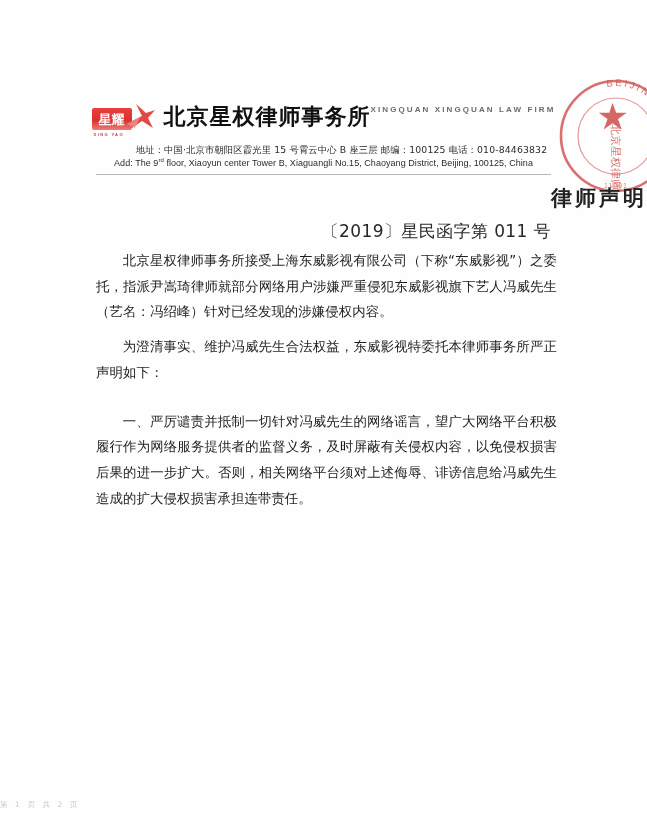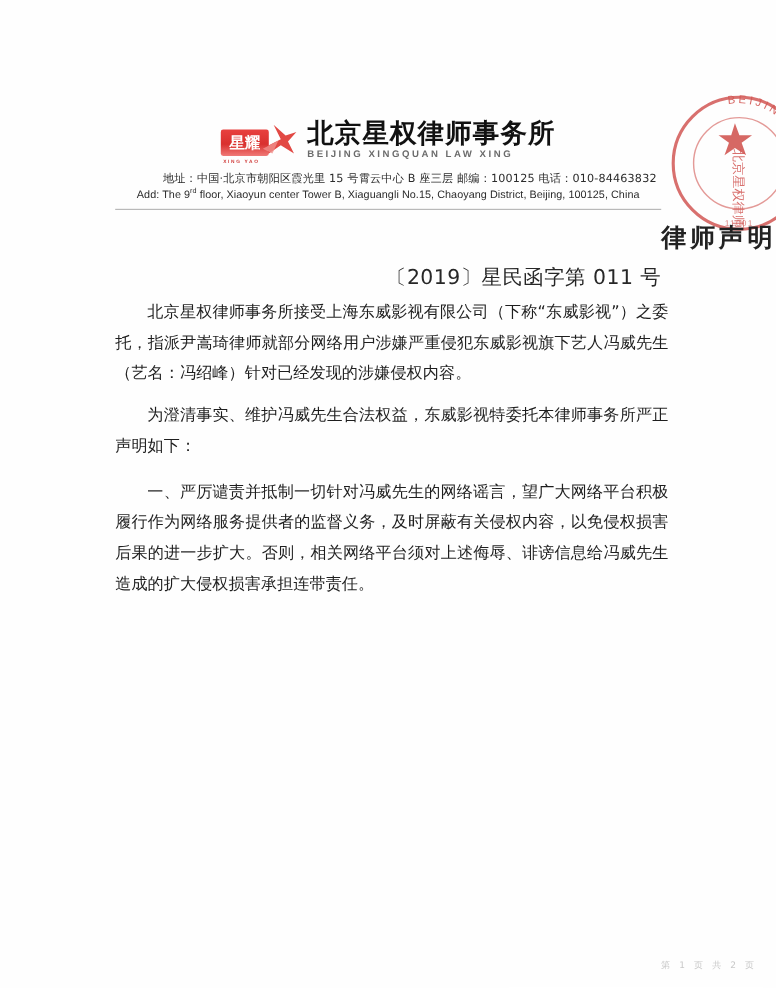--- a/index.html
+++ b/index.html
@@ -73,21 +73,21 @@
   .logo-star {
     position: relative;
     width: 30px;
     height: 28px;
     margin-left: -6px;
   }
   .logo-star svg { display:block; }
 
   .firm-names {
     display: flex;
-    flex-direction: column;
+    flex-direction: row;
     justify-content: flex-end;
     margin-left: 2px;
   }
   .firm-cn {
     font-size: 22px;
     font-weight: 700;
     color: #111111;
     letter-spacing: 1px;
     line-height: 1.1;
     font-family: "DejaVu Serif", "Liberation Serif", serif;
@@ -184,29 +184,29 @@
     font-size: 13.4px;
     line-height: 25.7px;
     color: #1e1e1e;
     text-align: justify;
     text-justify: inter-ideograph;
     text-indent: 2em;
     margin: 0 0 9px 0;
     font-family: "DejaVu Sans", "Liberation Sans", sans-serif;
     letter-spacing: 0.1px;
   }
-  .para.tight { margin-bottom: 12px; }
+  .para.tight { margin-bottom: 23px; }
 
   
   .page-marker {
     position: absolute;
     left: 0;
-    right: 16px;
+    right: 4px;
     top: 800px;
-    text-align: right;
+    text-align: left;
     font-size: 7.5px;
     color: #c9c9c9;
     letter-spacing: 2.6px;
     font-family: "DejaVu Sans", "Liberation Sans", sans-serif;
   }
 </style>
 </head>
 <body>
 
 <div class="page">
@@ -220,21 +220,21 @@
         </div>
         <div class="logo-star">
           <svg width="30" height="28" viewBox="0 0 30 28">
             <path d="M4 20 L16 14 L10 2 L20 11 L29 8 L22 16 L27 26 L16 19 L6 26 Z" fill="#e03a34" opacity="0.92"></path>
             <path d="M1 22 L14 15 L9 26 Z" fill="#f0908c" opacity="0.8"></path>
           </svg>
         </div>
       </div>
       <div class="firm-names">
         <div class="firm-cn">北京星权律师事务所</div>
-        <div class="firm-en">BEIJING XINGQUAN LAW XING</div>
+        <div class="firm-en">XINGQUAN XINGQUAN LAW FIRM</div>
       </div>
     </div>
   </div>
 
   <div class="seal">
     <svg width="128" height="128" viewBox="0 0 128 128">
       <defs>
         <path id="sealArc" d="M 64,64 m -50,0 a 50,50 0 1,1 100,0 a 50,50 0 1,1 -100,0"></path>
       </defs>
       <circle cx="64" cy="64" r="55" fill="none" stroke="#c8332f" stroke-width="2.6" opacity="0.85"></circle>

